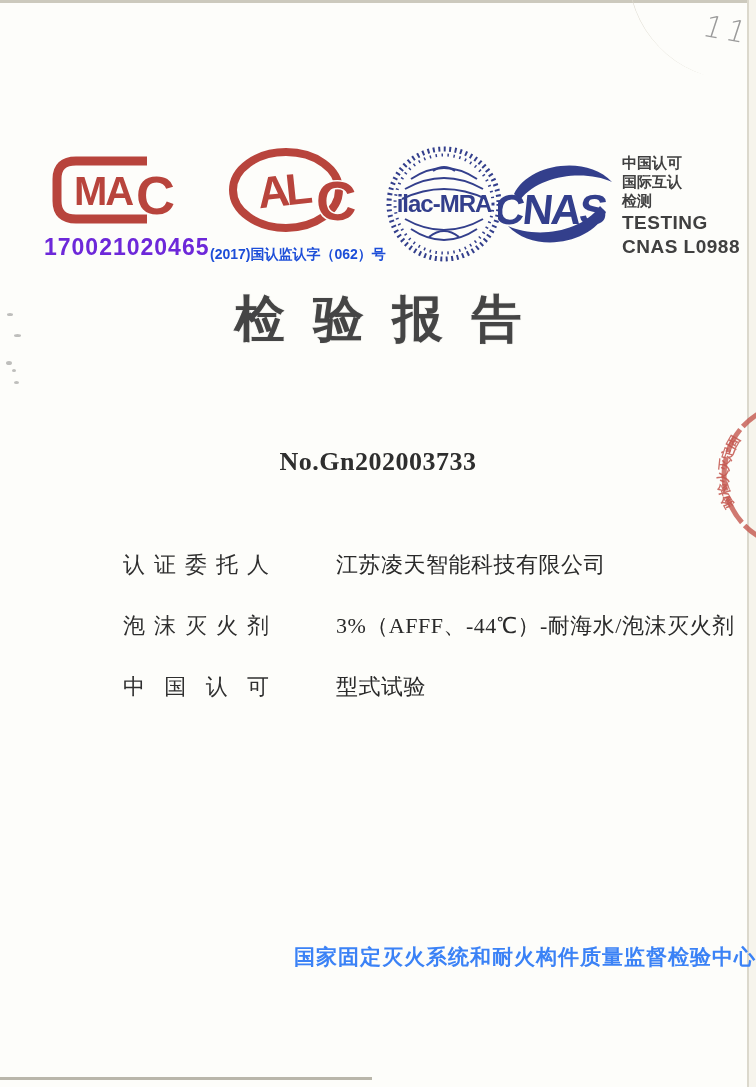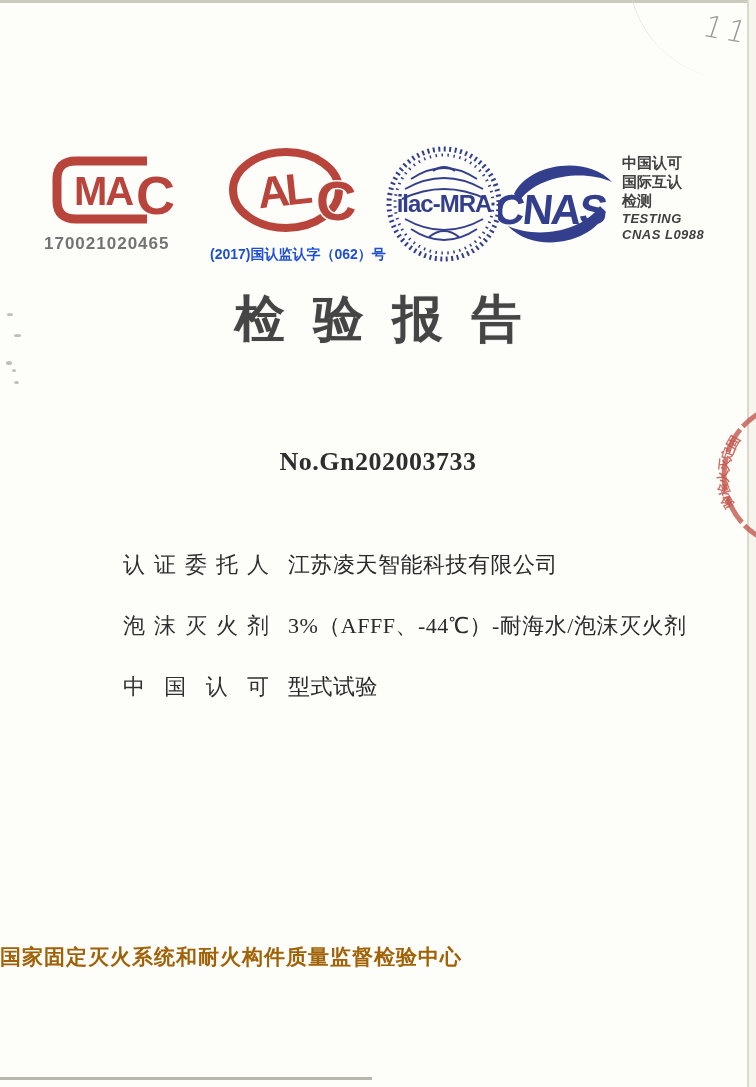--- a/index.html
+++ b/index.html
@@ -27,73 +27,73 @@
     position:absolute;left:704px;top:12px;
     font-family:"DejaVu Sans", sans-serif;font-weight:300;
     font-size:30px;color:#9a9a9a;transform:rotate(10deg) skewX(-8deg);
     letter-spacing:4px;
   }
 
   
   .logo-cma{position:absolute;left:44px;top:152px;width:134px;text-align:left;}
   .logo-cma .num{
     font-family:"Liberation Sans", sans-serif;font-weight:bold;
-    color:#737373;font-size:17px;letter-spacing:1px;margin-top:2px;
+    color:#6d28d9;font-size:23px;letter-spacing:1px;margin-top:2px;
   }
   .logo-cal{position:absolute;left:210px;top:146px;width:160px;text-align:center;}
   .logo-cal .caption{
     font-family:"Liberation Sans", sans-serif;font-weight:bold;
     color:#1d4ed8;font-size:14px;margin-top:4px;white-space:nowrap;
   }
   .logo-ilac{position:absolute;left:385px;top:145px;}
   .logo-cnas{position:absolute;left:498px;top:158px;}
   .cnas-text{
     position:absolute;left:622px;top:153px;width:120px;
     font-family:"Liberation Sans", sans-serif;font-weight:bold;
     color:#404040;font-size:15px;line-height:1.28;
   }
   .cnas-text div{white-space:nowrap;}
-  .cnas-text .en{font-size:13px;letter-spacing:0.5px;font-style:italic;}
+  .cnas-text .en{font-size:19px;letter-spacing:0.5px;}
 
   
   .report-title{
     position:absolute;left:0;top:286px;width:756px;
     text-align:center;
     font-family:"Liberation Sans", sans-serif;font-weight:900;
     font-size:50px;color:#454545;
     letter-spacing:0.58em;padding-left:0.58em;box-sizing:border-box;
     text-shadow:0 0 1px #55555588;
   }
 
   
   .report-no{
     position:absolute;left:0;top:447px;width:756px;text-align:center;
     font-family:"Liberation Serif", serif;font-weight:bold;
     font-size:26px;color:#2e2e2e;letter-spacing:0.5px;
   }
 
   
   .fields{position:absolute;left:123px;top:550px;width:560px;}
-  .field-row{display:flex;align-items:flex-start;margin-bottom:31px;}
+  .field-row{display:flex;align-items:flex-start;margin-bottom:31px;gap:48px;}
   .field-label{
     width:146px;flex:0 0 146px;
     font-size:22px;color:#2f2f2f;
     text-align:justify;text-align-last:justify;
     font-family:"Liberation Serif", serif;
   }
   .field-value{
     margin-left:19px;font-size:22px;color:#2a2a2a;white-space:nowrap;
     font-family:"Liberation Serif", serif;letter-spacing:0.5px;
   }
 
   
   .footer-org{
-    position:absolute;left:0;top:943px;width:756px;text-align:left;
+    position:absolute;left:0;top:943px;width:756px;text-align:right;
     font-family:"Liberation Sans", sans-serif;font-weight:bold;
-    font-size:21px;color:#a16207;letter-spacing:1px;
+    font-size:21px;color:#3b82f6;letter-spacing:1px;
   }
 
   
   .seal{position:absolute;left:692px;top:371px;width:208px;height:208px;}
 </style>
 </head>
 <body>
 
 <div class="page">
 

